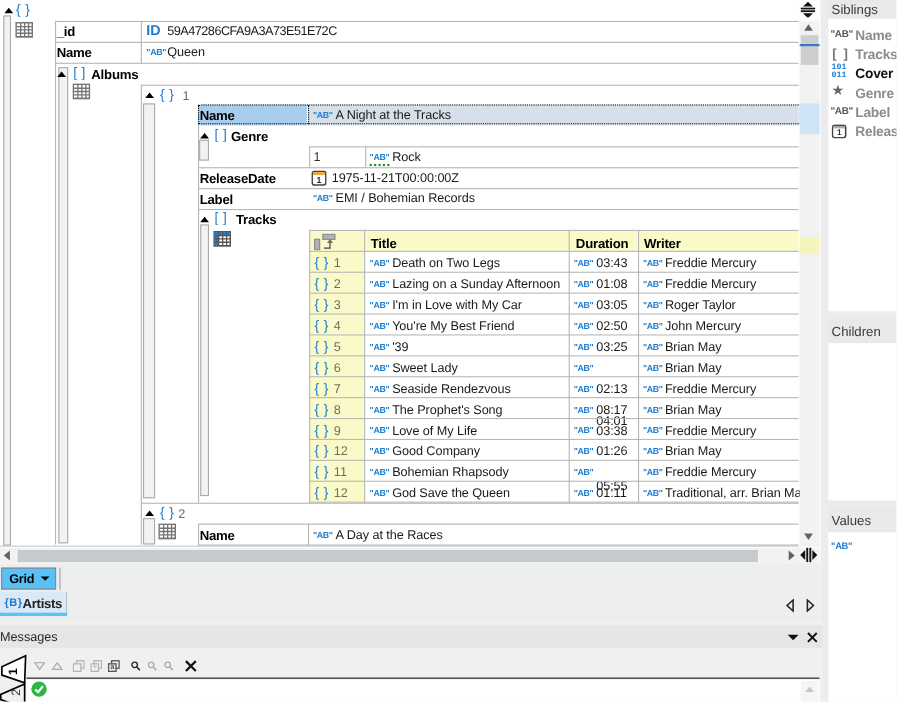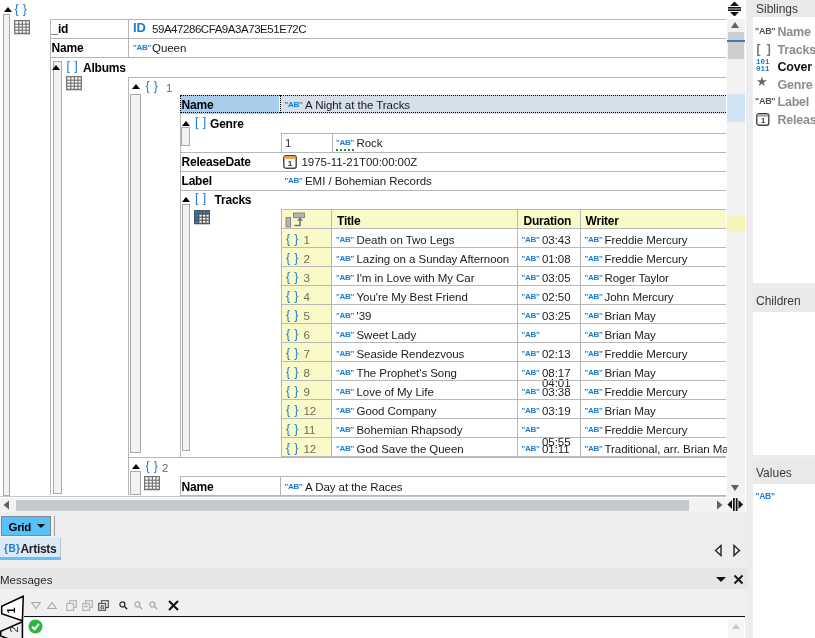--- a/index.html
+++ b/index.html
@@ -205,21 +205,21 @@
 <div class="t" style="left:542px;top:386.2px;">03:38</div>
 <div class="ab" style="left:584.5px;top:388.2px;color:#1b7cd0;">"AB"</div>
 <div class="t" style="left:604.5px;top:386.2px;">Freddie Mercury</div>
 <div class="box" style="left:281px;top:399.7px;width:50px;height:19.0px;background:#fafac8;"></div>
 <div class="hl" style="left:281px;top:399.2px;width:445px;height:1px;background:#b9b9b9"></div>
 <div class="braces" style="left:286px;top:404.2px;">{ }</div>
 <div class="t" style="left:303.5px;top:405.2px;color:#77695c">12</div>
 <div class="ab" style="left:336px;top:407.2px;color:#1b7cd0;">"AB"</div>
 <div class="t" style="left:356.5px;top:405.2px;">Good Company</div>
 <div class="ab" style="left:521.5px;top:407.2px;color:#1b7cd0;">"AB"</div>
-<div class="t" style="left:542px;top:405.2px;">03:19</div>
+<div class="t" style="left:542px;top:405.2px;">01:26</div>
 <div class="ab" style="left:584.5px;top:407.2px;color:#1b7cd0;">"AB"</div>
 <div class="t" style="left:604.5px;top:405.2px;">Brian May</div>
 <div class="box" style="left:281px;top:418.7px;width:50px;height:19.0px;background:#fafac8;"></div>
 <div class="hl" style="left:281px;top:418.2px;width:445px;height:1px;background:#b9b9b9"></div>
 <div class="braces" style="left:286px;top:423.2px;">{ }</div>
 <div class="t" style="left:303.5px;top:424.2px;color:#77695c">11</div>
 <div class="ab" style="left:336px;top:426.2px;color:#1b7cd0;">"AB"</div>
 <div class="t" style="left:356.5px;top:424.2px;">Bohemian Rhapsody</div>
 <div class="ab" style="left:521.5px;top:426.2px;color:#1b7cd0;">"AB"</div>
 <div class="t" style="left:542px;top:436px;">05:55</div>

